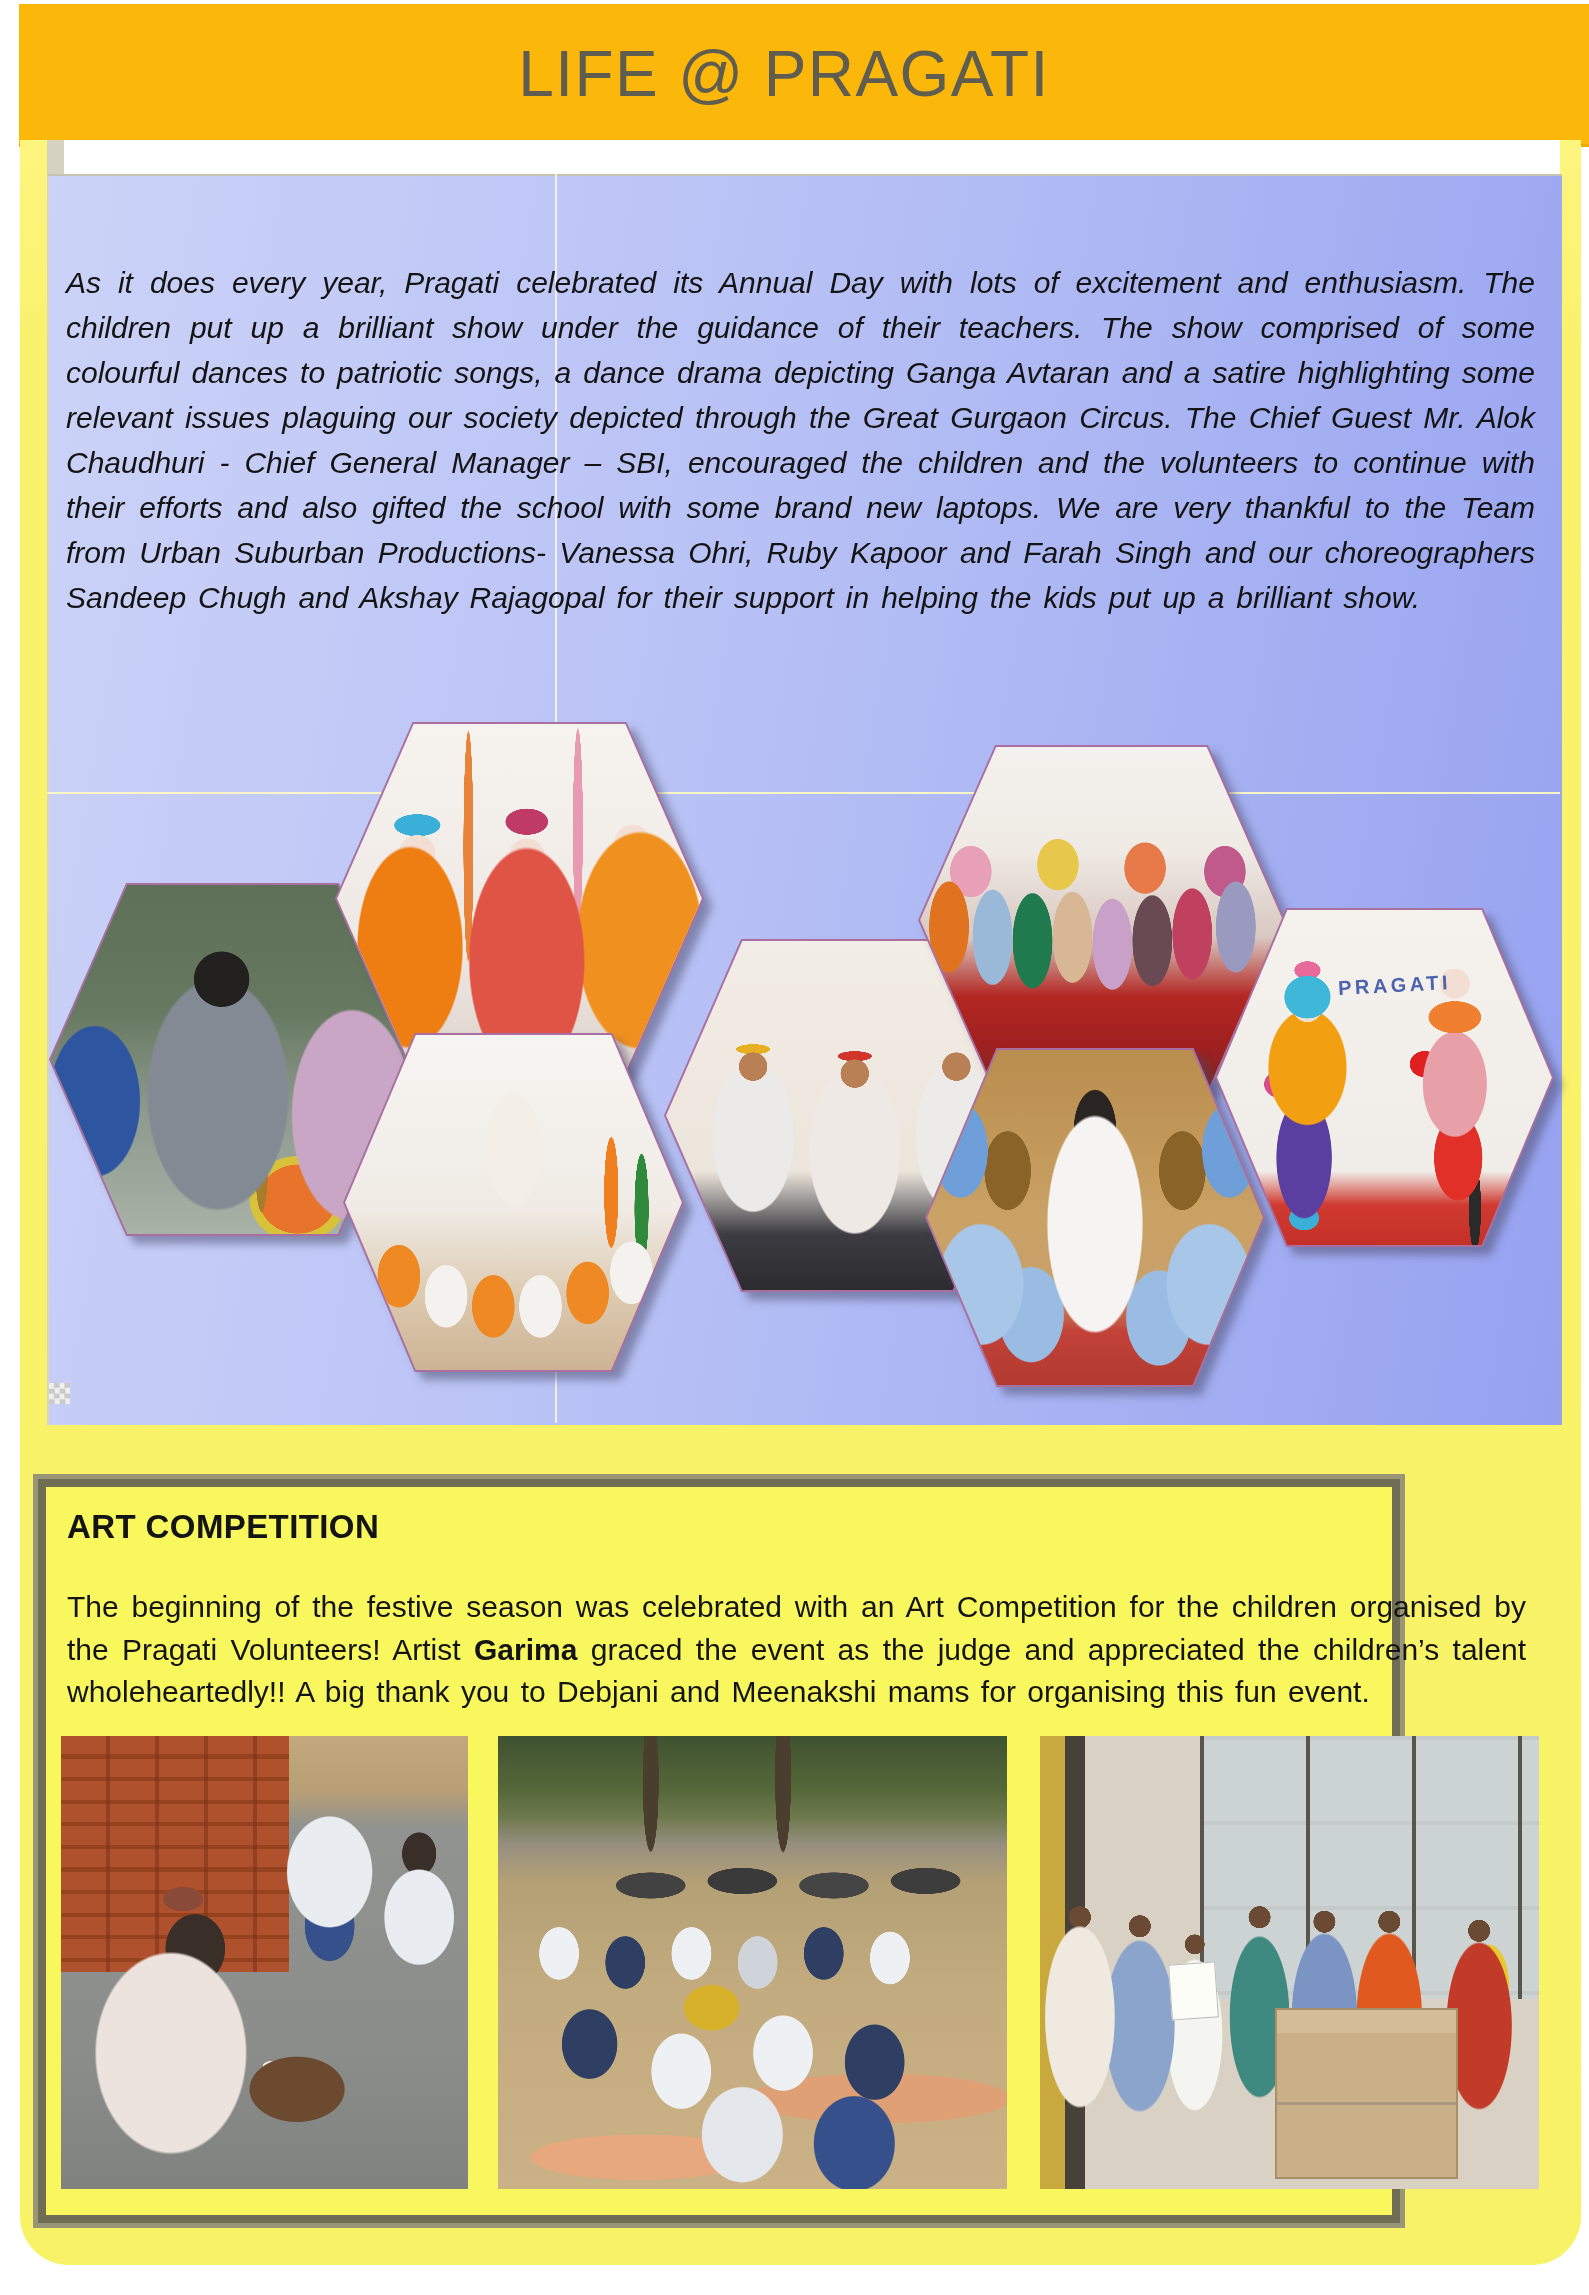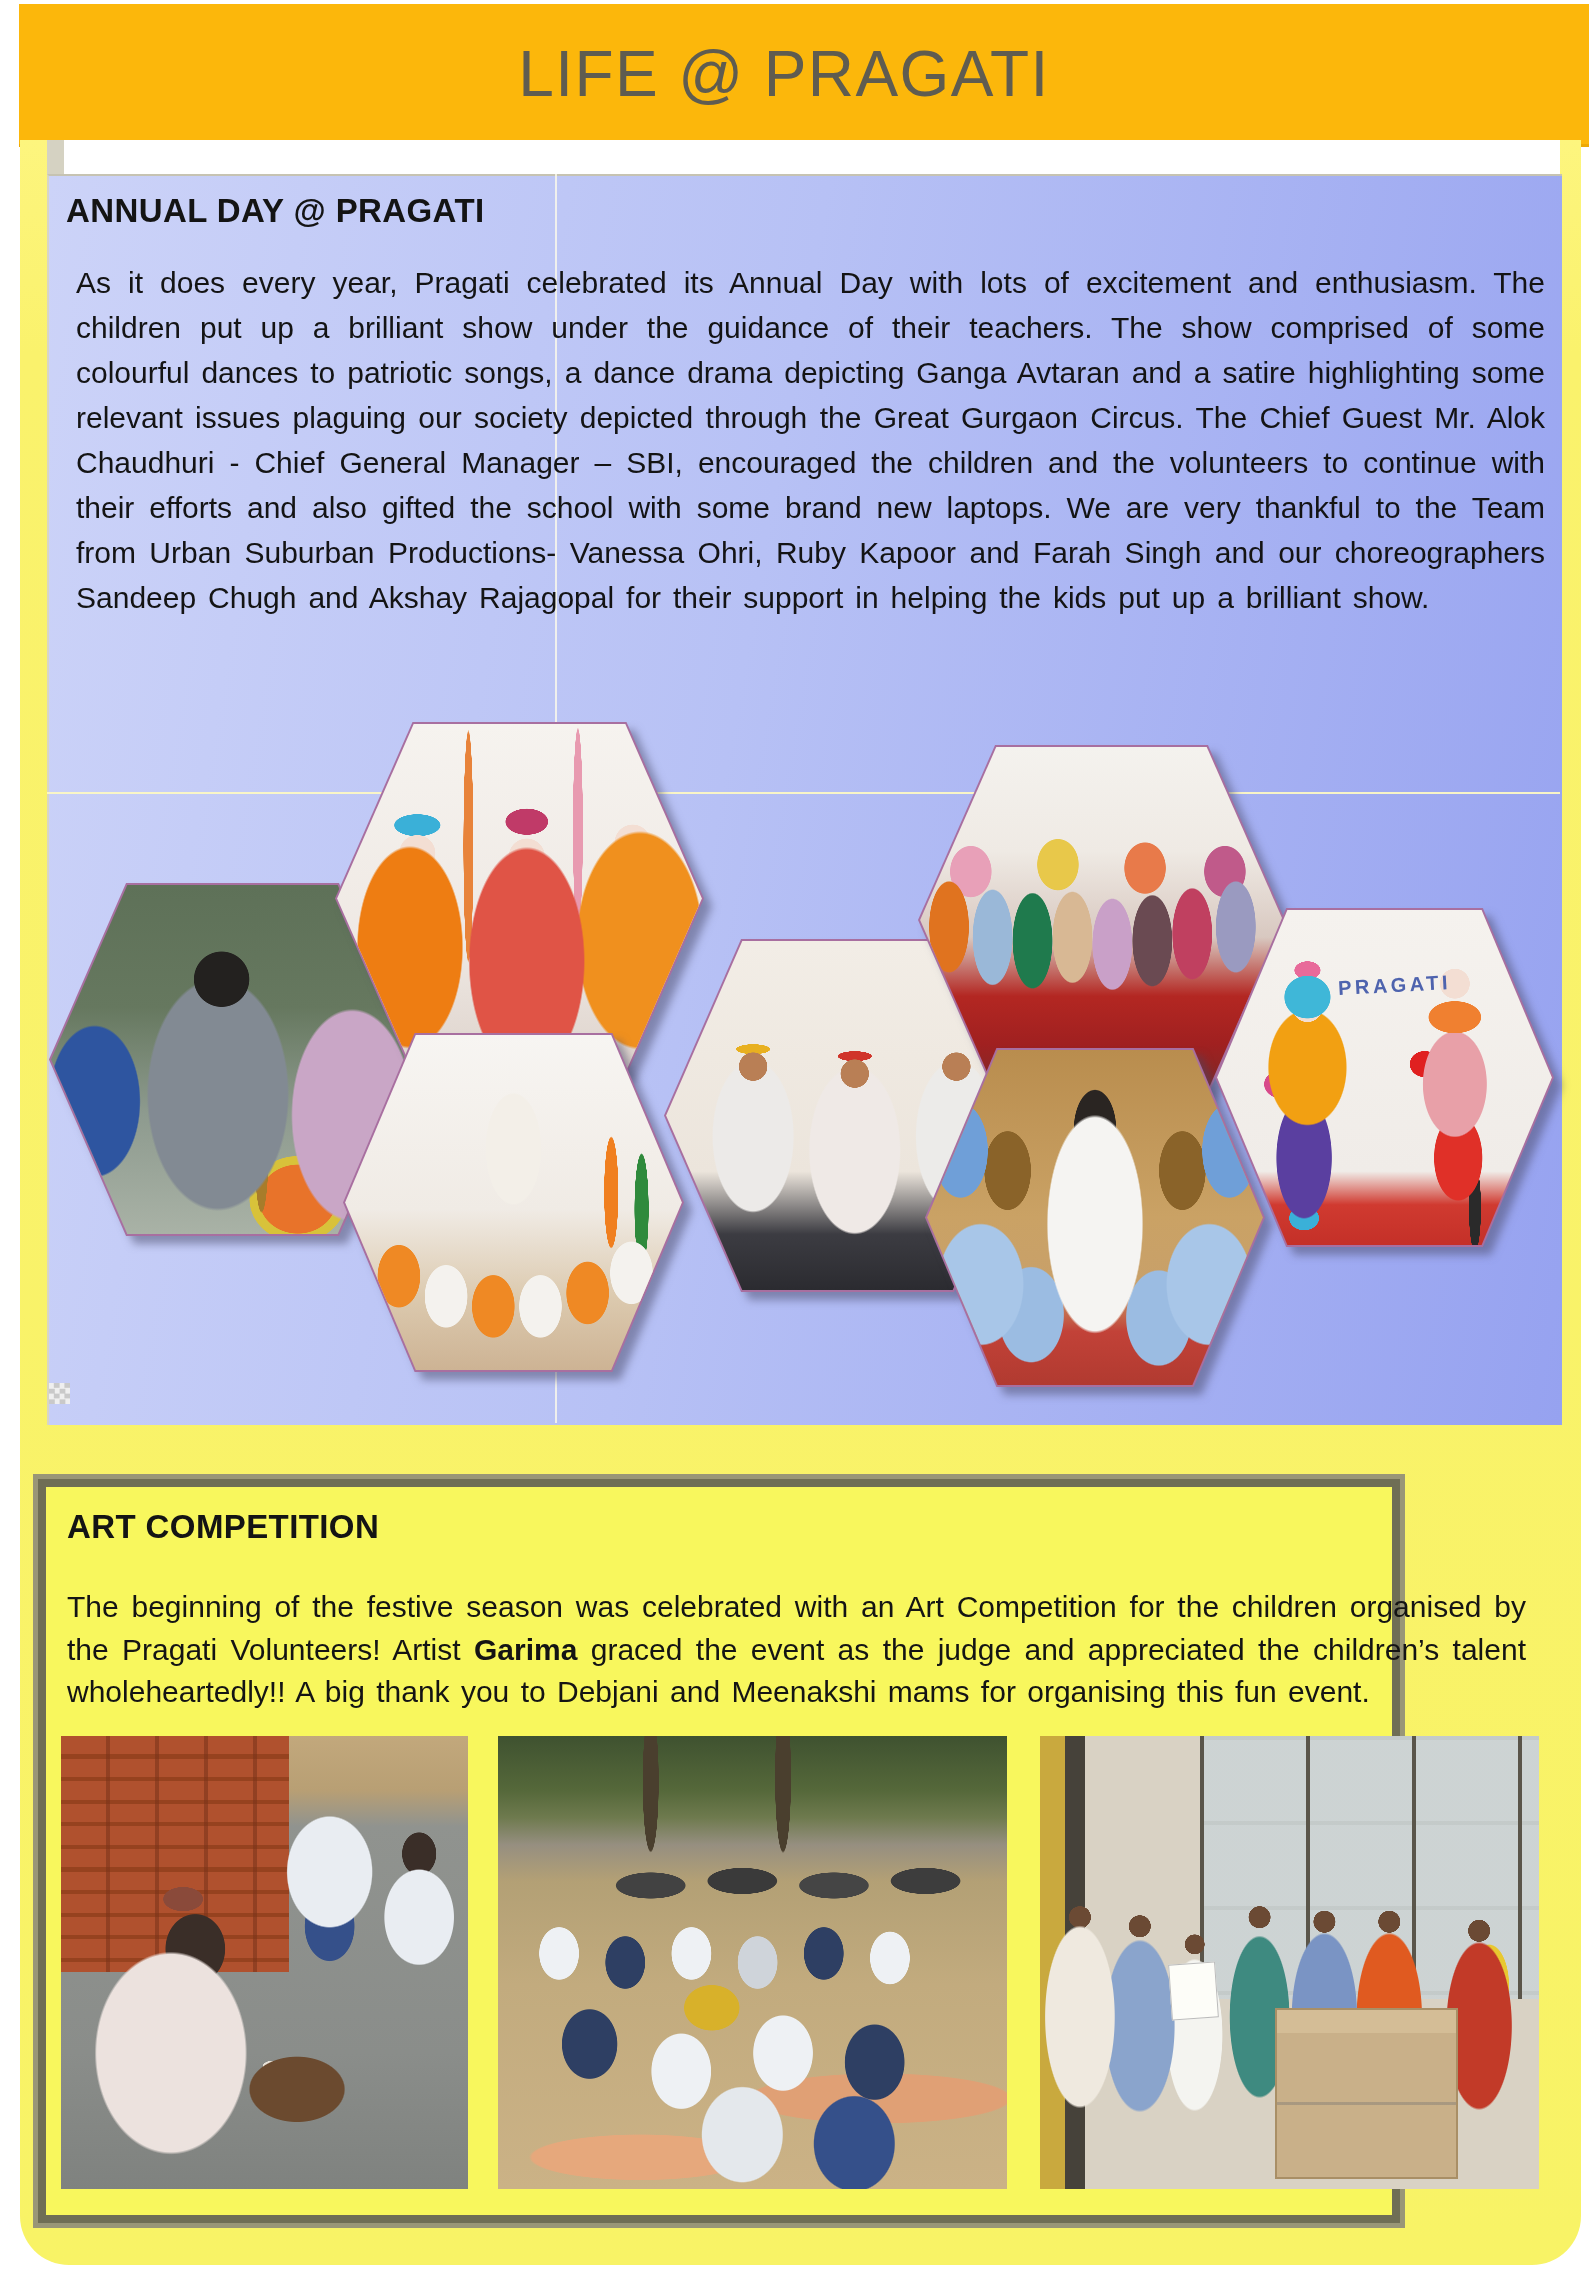--- a/index.html
+++ b/index.html
@@ -22,22 +22,22 @@
   
   .blue-panel{left:47px;top:174px;width:1513px;height:1249px;
               background:linear-gradient(100deg,#ccd3f8 0%,#b7c1f5 45%,#96a2f0 100%);
               border-top:2.1px solid #c6c3b2;border-left:2.1px solid #d8d5c4;}
   .vline{left:555px;top:174px;width:2.1px;height:1249px;background:rgba(252,250,235,.8);}
   .hline{left:47px;top:792px;width:1513px;height:2.1px;background:rgba(252,248,196,.95);}
   .checker{left:49px;top:1383px;width:21px;height:21px;
            background:repeating-conic-gradient(#c9c9c9 0% 25%,#efefef 0% 50%) 0 0/10.6px 10.6px;}
 
   .ann-heading{left:66px;top:192px;font-size:33px;font-weight:700;letter-spacing:0.4px;}
-  .ann-para{left:76px;top:260px;width:1469px;font-size:30px;line-height:1.5;
-            text-align:justify;word-spacing:.12em;}
+  .ann-para{left:66px;top:260px;width:1469px;font-size:30px;line-height:1.5;
+            text-align:justify;word-spacing:.12em;font-style:italic;}
 
   
   .hexw{position:absolute;filter:drop-shadow(8.5px 8.5px 4.2px rgba(72,72,104,.5));}
   .hex{position:absolute;inset:0;background:#a86fa0;
        clip-path:polygon(21% 0%,79% 0%,100% 50%,79% 100%,21% 100%,0% 50%);}
   .hx{position:absolute;inset:2.1px;overflow:hidden;
       clip-path:polygon(21% 0%,79% 0%,100% 50%,79% 100%,21% 100%,0% 50%);}
 
   .hexw.lamp {left:49px;  top:883px;width:367px;height:353px;}
   .hexw.trio {left:335px; top:722px;width:369px;height:353px;}
@@ -221,21 +221,20 @@
   </div>
 
   <div class="abs yellow-page"></div>
   <div class="abs gap-white"></div>
   <div class="abs tan-tick"></div>
 
   <div class="abs blue-panel"></div>
   <div class="abs vline"></div>
   <div class="abs hline"></div>
 
-  <div class="abs ann-heading">ANNUAL DAY @ PRAGATI</div>
   <div class="abs ann-para">As it does every year, Pragati celebrated its Annual Day with lots of excitement and enthusiasm. The children put up a brilliant show under the guidance of their teachers. The show comprised of some colourful dances to patriotic songs, a dance drama depicting Ganga Avtaran and a satire highlighting some relevant issues plaguing our society depicted through the Great Gurgaon Circus. The Chief Guest Mr. Alok Chaudhuri - Chief General Manager – SBI,  encouraged the children and the volunteers to continue with their efforts and also gifted the school with some brand new laptops. We are very thankful to the Team from Urban Suburban Productions- Vanessa Ohri, Ruby Kapoor and Farah Singh and our choreographers Sandeep Chugh and Akshay Rajagopal for their support in helping the kids put up a brilliant show.</div>
 
   <div class="hexw lamp">
     <div class="hex">
       <div class="hx ph-lamp"></div>
     </div>
   </div>
   <div class="hexw trio">
     <div class="hex">
       <div class="hx ph-trio"></div>

